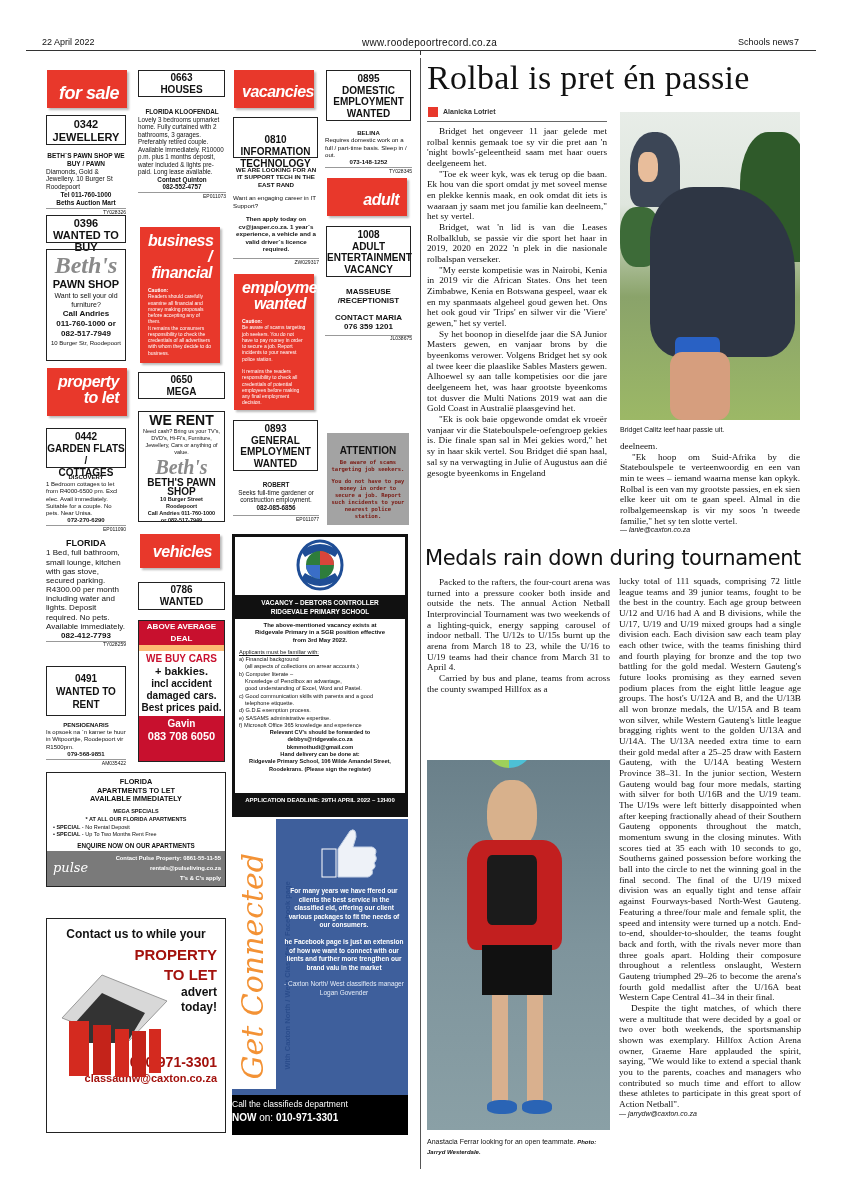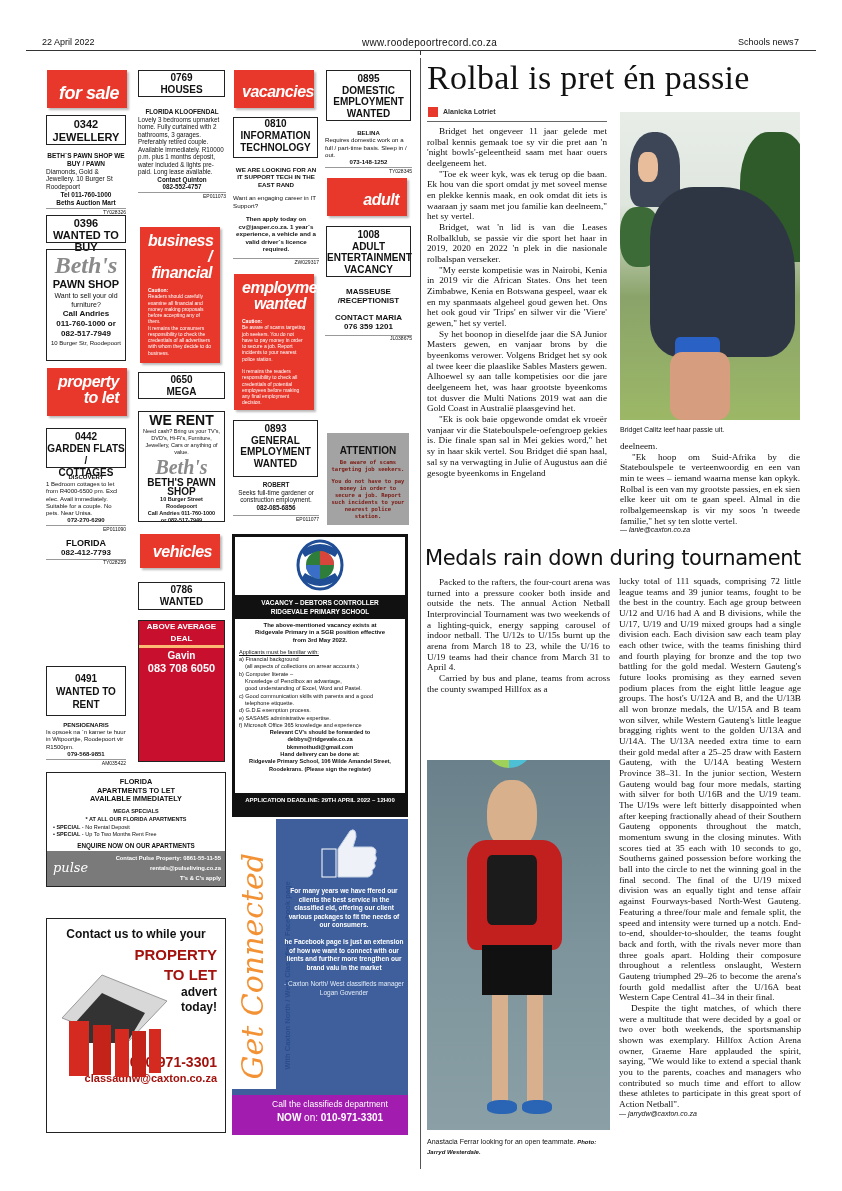--- a/index.html
+++ b/index.html
@@ -78,39 +78,40 @@
 
 <div class="ad" style="left:46px;top:474px;width:80px;font-size:6px">
   <span class="t">DISCOVERY</span>
   <div>1 Bedroom cottages to let from R4000-6500 pm. Excl elec. Avail immediately. Suitable for a couple. No pets. Near Unisa.</div>
   <span class="t">072-270-6290</span>
   <div class="ref">EP011090</div>
 </div>
 
 <div class="ad" style="left:46px;top:538px;width:80px;font-size:8px;line-height:1.15">
   <span class="t" style="font-size:9px">FLORIDA</span>
+  <div>1 Bed, full bathroom, small lounge, kitchen with gas stove, secured parking. R4300.00 per month including water and lights. Deposit required. No pets. Available immediately.</div>
   <span class="t">082-412-7793</span>
   <div class="ref">TY028259</div>
 </div>
 
 <div class="box" style="left:46px;top:666px;width:80px;height:50px;text-align:center;font-weight:bold;font-size:10px;line-height:13px;padding-top:5px">
   <div>0491</div>
   <div>WANTED TO</div>
   <div>RENT</div>
 </div>
 
 <div class="ad" style="left:46px;top:722px;width:80px;font-size:6px">
   <span class="t">PENSIOENARIS</span>
   <div>Is opsoek na `n kamer te huur in Witpoortjie, Roodepoort vir R1500pm.</div>
   <span class="t">079-568-9851</span>
   <div class="ref">AM035422</div>
 </div>
 
 <div class="box" style="left:138px;top:70px;width:87px;height:27px;text-align:center;font-weight:bold;font-size:10px;line-height:12px;padding-top:1px">
-  <div>0769</div>
+  <div>0663</div>
   <div>HOUSES</div>
 </div>
 
 <div class="ad" style="left:138px;top:108px;width:88px;font-size:6.3px">
   <span class="t">FLORIDA KLOOFENDAL</span>
   <div>Lovely 3 bedrooms upmarket home. Fully curtained with 2 bathrooms, 3 garages. Preferably retired couple. Available immediately. R10000 p.m. plus 1 months deposit, water included &amp; lights pre-paid. Long lease available.</div>
   <span class="t">Contact Quinton</span>
   <span class="t">082-552-4757</span>
   <div class="ref">EP011073</div>
 </div>
@@ -140,49 +141,56 @@
 <div class="redhd" style="left:140px;top:534px;width:80px;height:34px">
   <span class="big" style="font-size:16px;margin-top:4px">vehicles</span>
 </div>
 
 <div class="box" style="left:138px;top:582px;width:87px;height:28px;text-align:center;font-weight:bold;font-size:10px;line-height:12px;padding-top:1px">
   <div>0786</div>
   <div>WANTED</div>
 </div>
 
 <div class="box" style="left:138px;top:620px;width:87px;height:142px;background:#c8102e;border-color:#222;text-align:center;color:#fff;font-weight:bold;font-family:'Liberation Sans Narrow','Liberation Sans',sans-serif">
-  <div style="background:#c8102e;font-size:8px;line-height:12px;border-bottom:3px solid #fdba74">ABOVE AVERAGE DEAL</div>
+  <div style="background:#c8102e;font-size:8px;line-height:12px;border-bottom:6px solid #fdba74">ABOVE AVERAGE DEAL</div>
+  <div style="background:#fff;color:#111;padding:2px 0">
+    <div style="color:#c8102e;font-size:10px;line-height:12px">WE BUY CARS</div>
+    <div style="font-size:11px;line-height:13px">+ bakkies.</div>
+    <div style="font-size:10px;line-height:12px">incl accident</div>
+    <div style="font-size:10px;line-height:12px">damaged cars.</div>
+    <div style="font-size:10px;line-height:12px">Best prices paid.</div>
+  </div>
   <div style="font-size:10px;line-height:12px;margin-top:2px">Gavin</div>
   <div style="font-size:11px;line-height:13px">083 708 6050</div>
 </div>
 
 <div class="redhd" style="left:234px;top:70px;width:80px;height:38px">
   <span class="big" style="font-size:16px;margin-top:8px">vacancies</span>
 </div>
 
-<div class="box" style="left:233px;top:117px;width:85px;height:41px;text-align:center;font-weight:bold;font-size:10px;line-height:12px;padding-top:0">
+<div class="box" style="left:233px;top:117px;width:85px;height:41px;text-align:center;font-weight:bold;font-size:10px;line-height:12px;padding-top:16px">
   <div>0810</div>
   <div>INFORMATION</div>
   <div>TECHNOLOGY</div>
 </div>
 
 <div class="ad" style="left:233px;top:166px;width:86px;font-size:6.2px">
   <span class="t">WE ARE LOOKING FOR AN IT SUPPORT TECH IN THE EAST RAND</span>
   <div style="margin-top:6px">Want an engaging career in IT Support?</div>
   <span class="t" style="margin-top:6px">Then apply today on cv@jasper.co.za. 1 year`s experience, a vehicle and a valid driver`s licence required.</span>
   <div class="ref" style="margin-top:6px">ZW029317</div>
 </div>
 
 <div class="redhd" style="left:234px;top:274px;width:80px;height:136px">
   <span class="big" style="font-size:16px">employment</span>
   <span class="big" style="font-size:16px">wanted</span>
   <div class="small"><b>Caution:</b><br><span>Be aware of scams targeting job seekers. You do not have to pay money in order to secure a job. Report incidents to your nearest police station.</span><br><br><span>It remains the readers responsibility to check all credentials of potential employees before making any final employment decision.</span></div>
 </div>
 
-<div class="box" style="left:233px;top:420px;width:85px;height:57px;text-align:center;font-weight:bold;font-size:10px;line-height:11.5px;padding-top:2px">
+<div class="box" style="left:233px;top:420px;width:85px;height:51px;text-align:center;font-weight:bold;font-size:10px;line-height:11.5px;padding-top:2px">
   <div>0893</div>
   <div>GENERAL</div>
   <div>EMPLOYMENT</div>
   <div>WANTED</div>
 </div>
 
 <div class="ad" style="left:233px;top:481px;width:86px;font-size:6.3px;text-align:center">
   <span class="t">ROBERT</span>
   <div>Seeks full-time gardener or construction employment.</div>
   <span class="t">082-085-6856</span>
@@ -234,21 +242,21 @@
   <div style="position:absolute;left:-65px;top:126px;width:240px;transform:rotate(-90deg);font-size:7.5px;font-weight:bold;color:#2b4d8c;white-space:nowrap">With Caxton North / West Classifieds Facebook page</div>
   <svg style="position:absolute;left:88px;top:6px" width="60" height="55">
     <rect x="2" y="24" width="14" height="28" fill="#3e5f9c" stroke="#fff" stroke-width="1"></rect>
     <path d="M18 24 L30 6 Q36 2 36 12 L33 22 L52 22 Q58 24 55 30 Q58 34 54 38 Q57 42 52 45 Q54 50 48 52 L18 52 Z" fill="#eef2f8" stroke="#c5d2e6"></path>
   </svg>
   <div style="position:absolute;left:52px;top:68px;width:120px;color:#fff;font-size:6.5px;font-weight:bold;text-align:center;line-height:8.6px">
     <div>For many years we have ffered our clients the best service in the classified eld, offering our client various packages to fit the needs of our consumers.</div>
     <div style="margin-top:8px">he Facebook page is just an extension of how we want to connect with our lients and further more trengthen our brand valu in the market</div>
     <div style="margin-top:8px;font-weight:normal;color:#e5ecf7">- Caxton North/ West classifieds manager Logan Govender</div>
   </div>
-  <div style="position:absolute;left:0;top:276px;width:196px;height:40px;background:#a21caf;color:#fff;text-align:center">
+  <div style="position:absolute;left:0;top:276px;width:196px;height:40px;background:#000000;color:#fff;">
     <div style="font-size:8.5px;line-height:13px;margin-top:3px">Call the classifieds department</div>
     <div style="font-size:10px;line-height:14px"><b>NOW</b><span> on: </span><b>010-971-3301</b></div>
   </div>
 </div>
 
 <div class="box" style="left:326px;top:70px;width:85px;height:51px;text-align:center;font-weight:bold;font-size:10px;line-height:11.5px;padding-top:2px">
   <div>0895</div>
   <div>DOMESTIC</div>
   <div>EMPLOYMENT</div>
   <div>WANTED</div>

